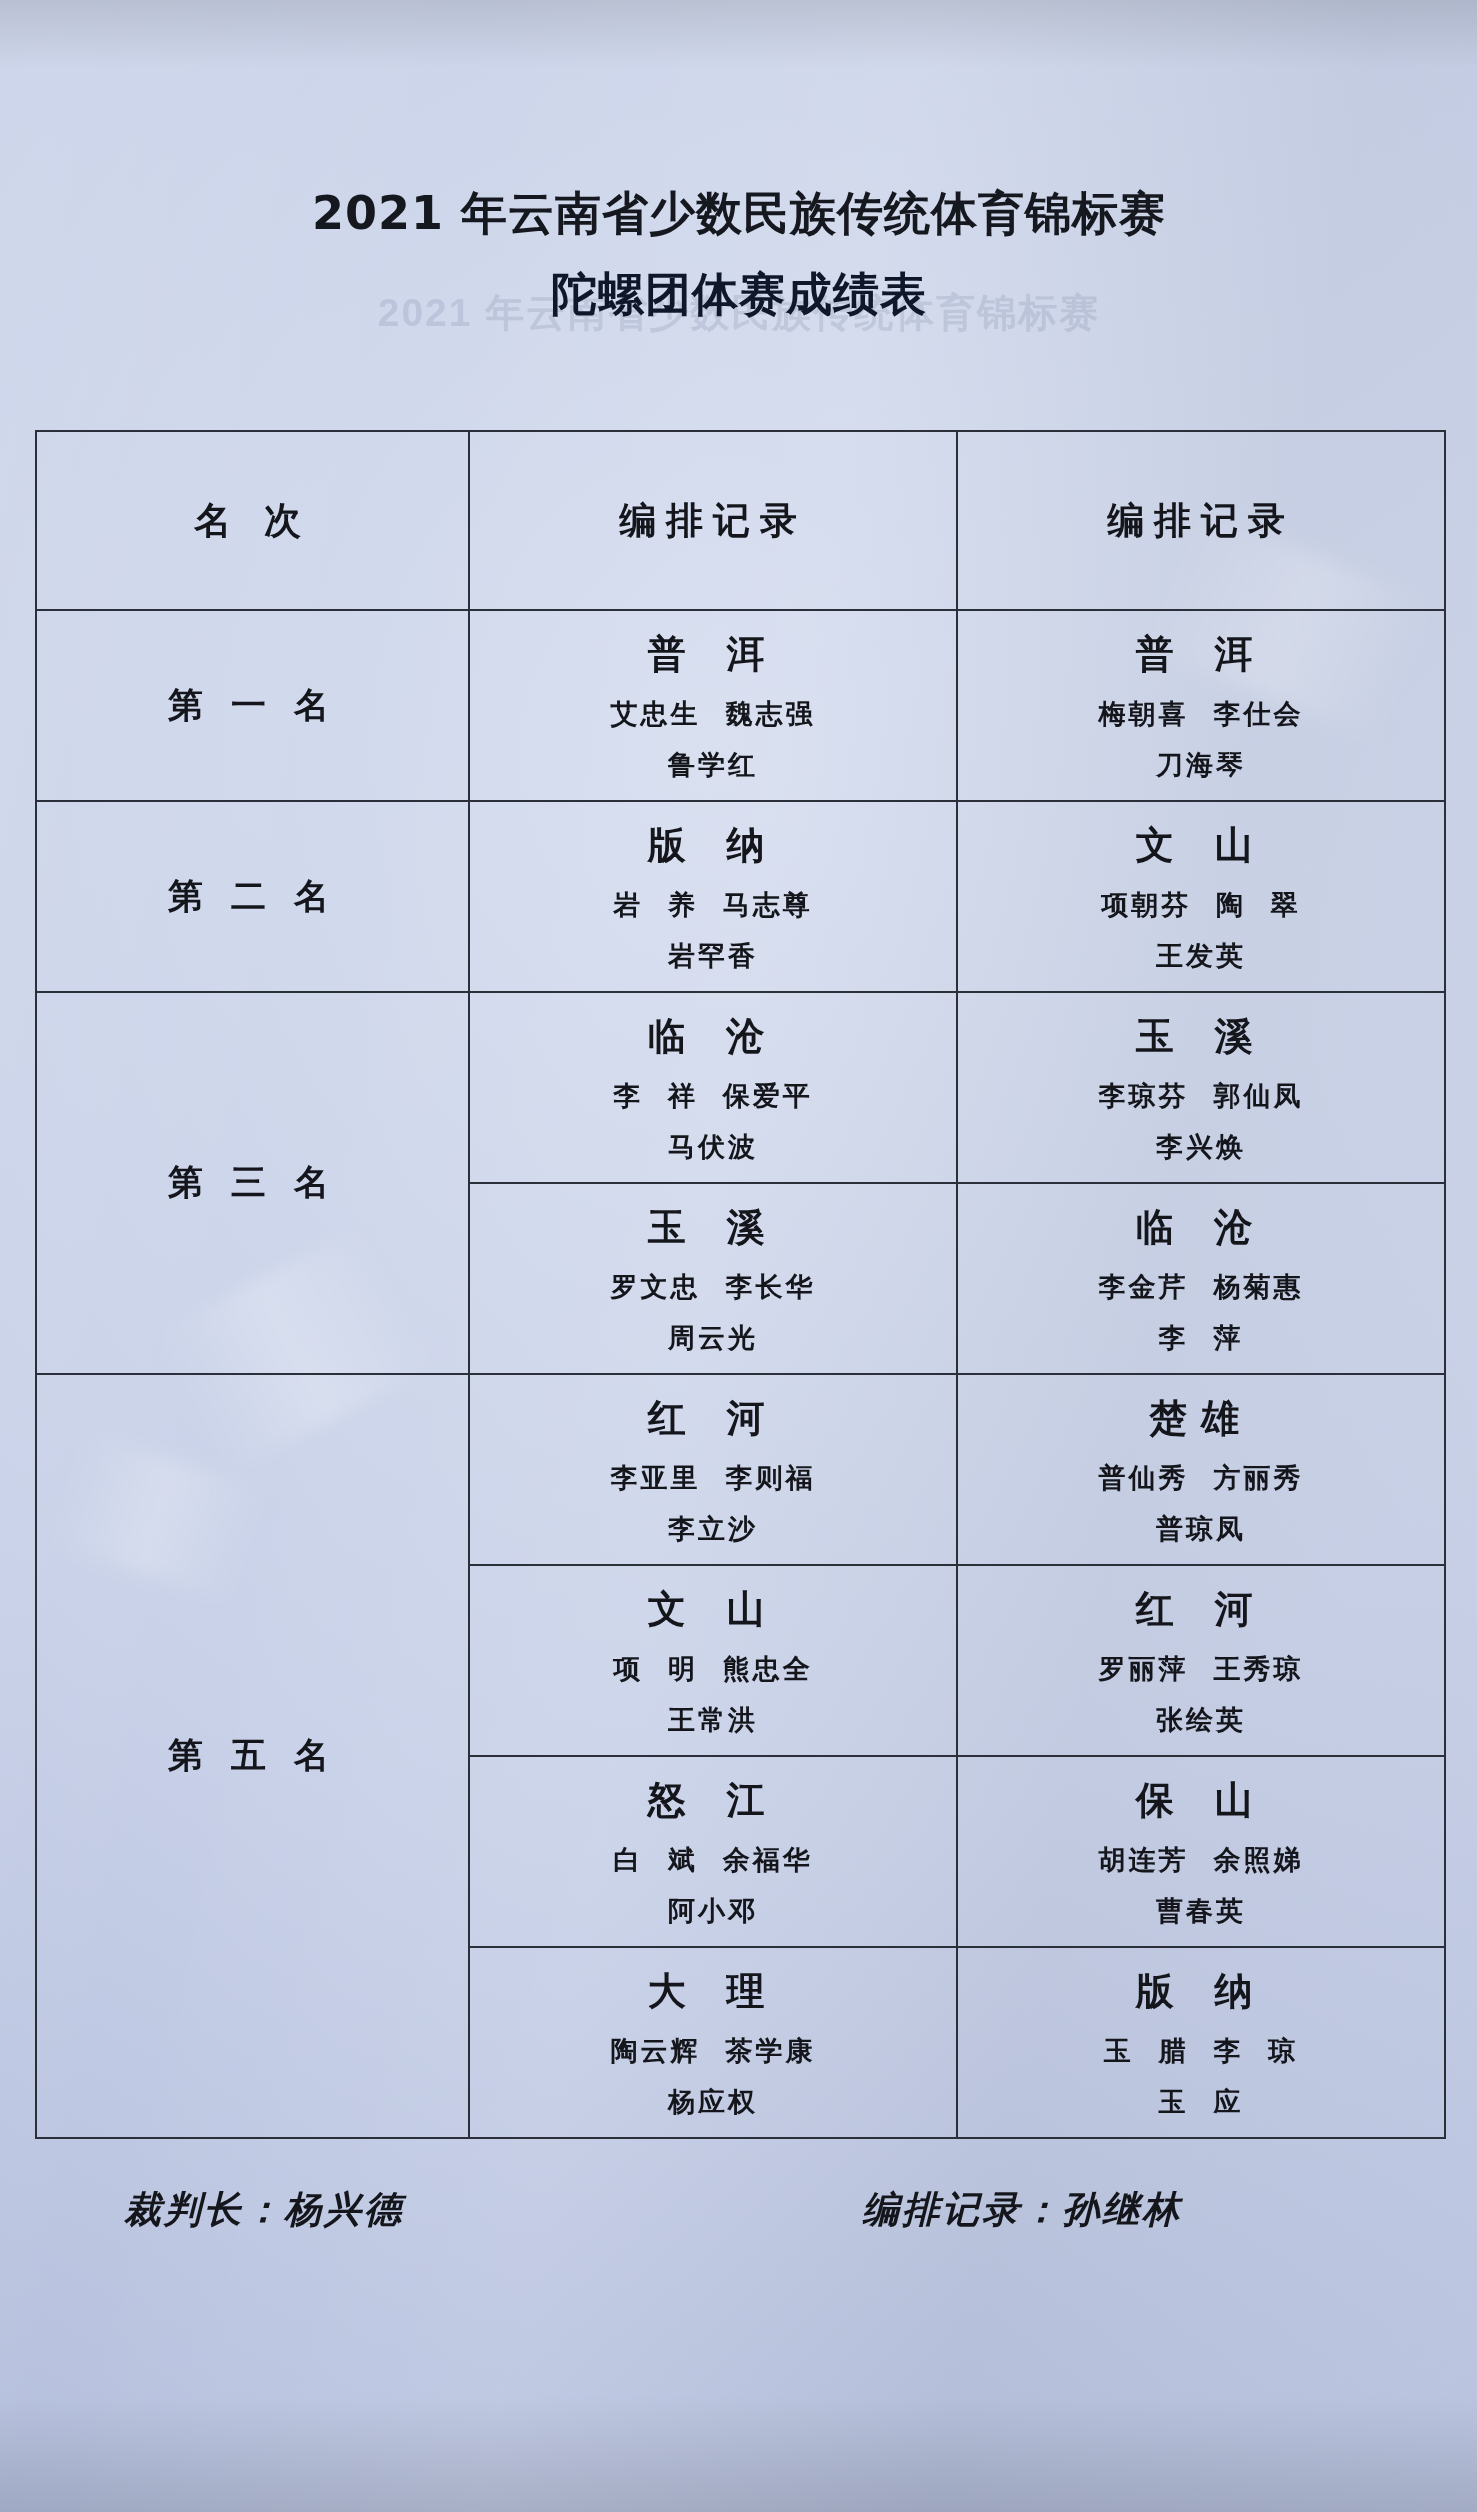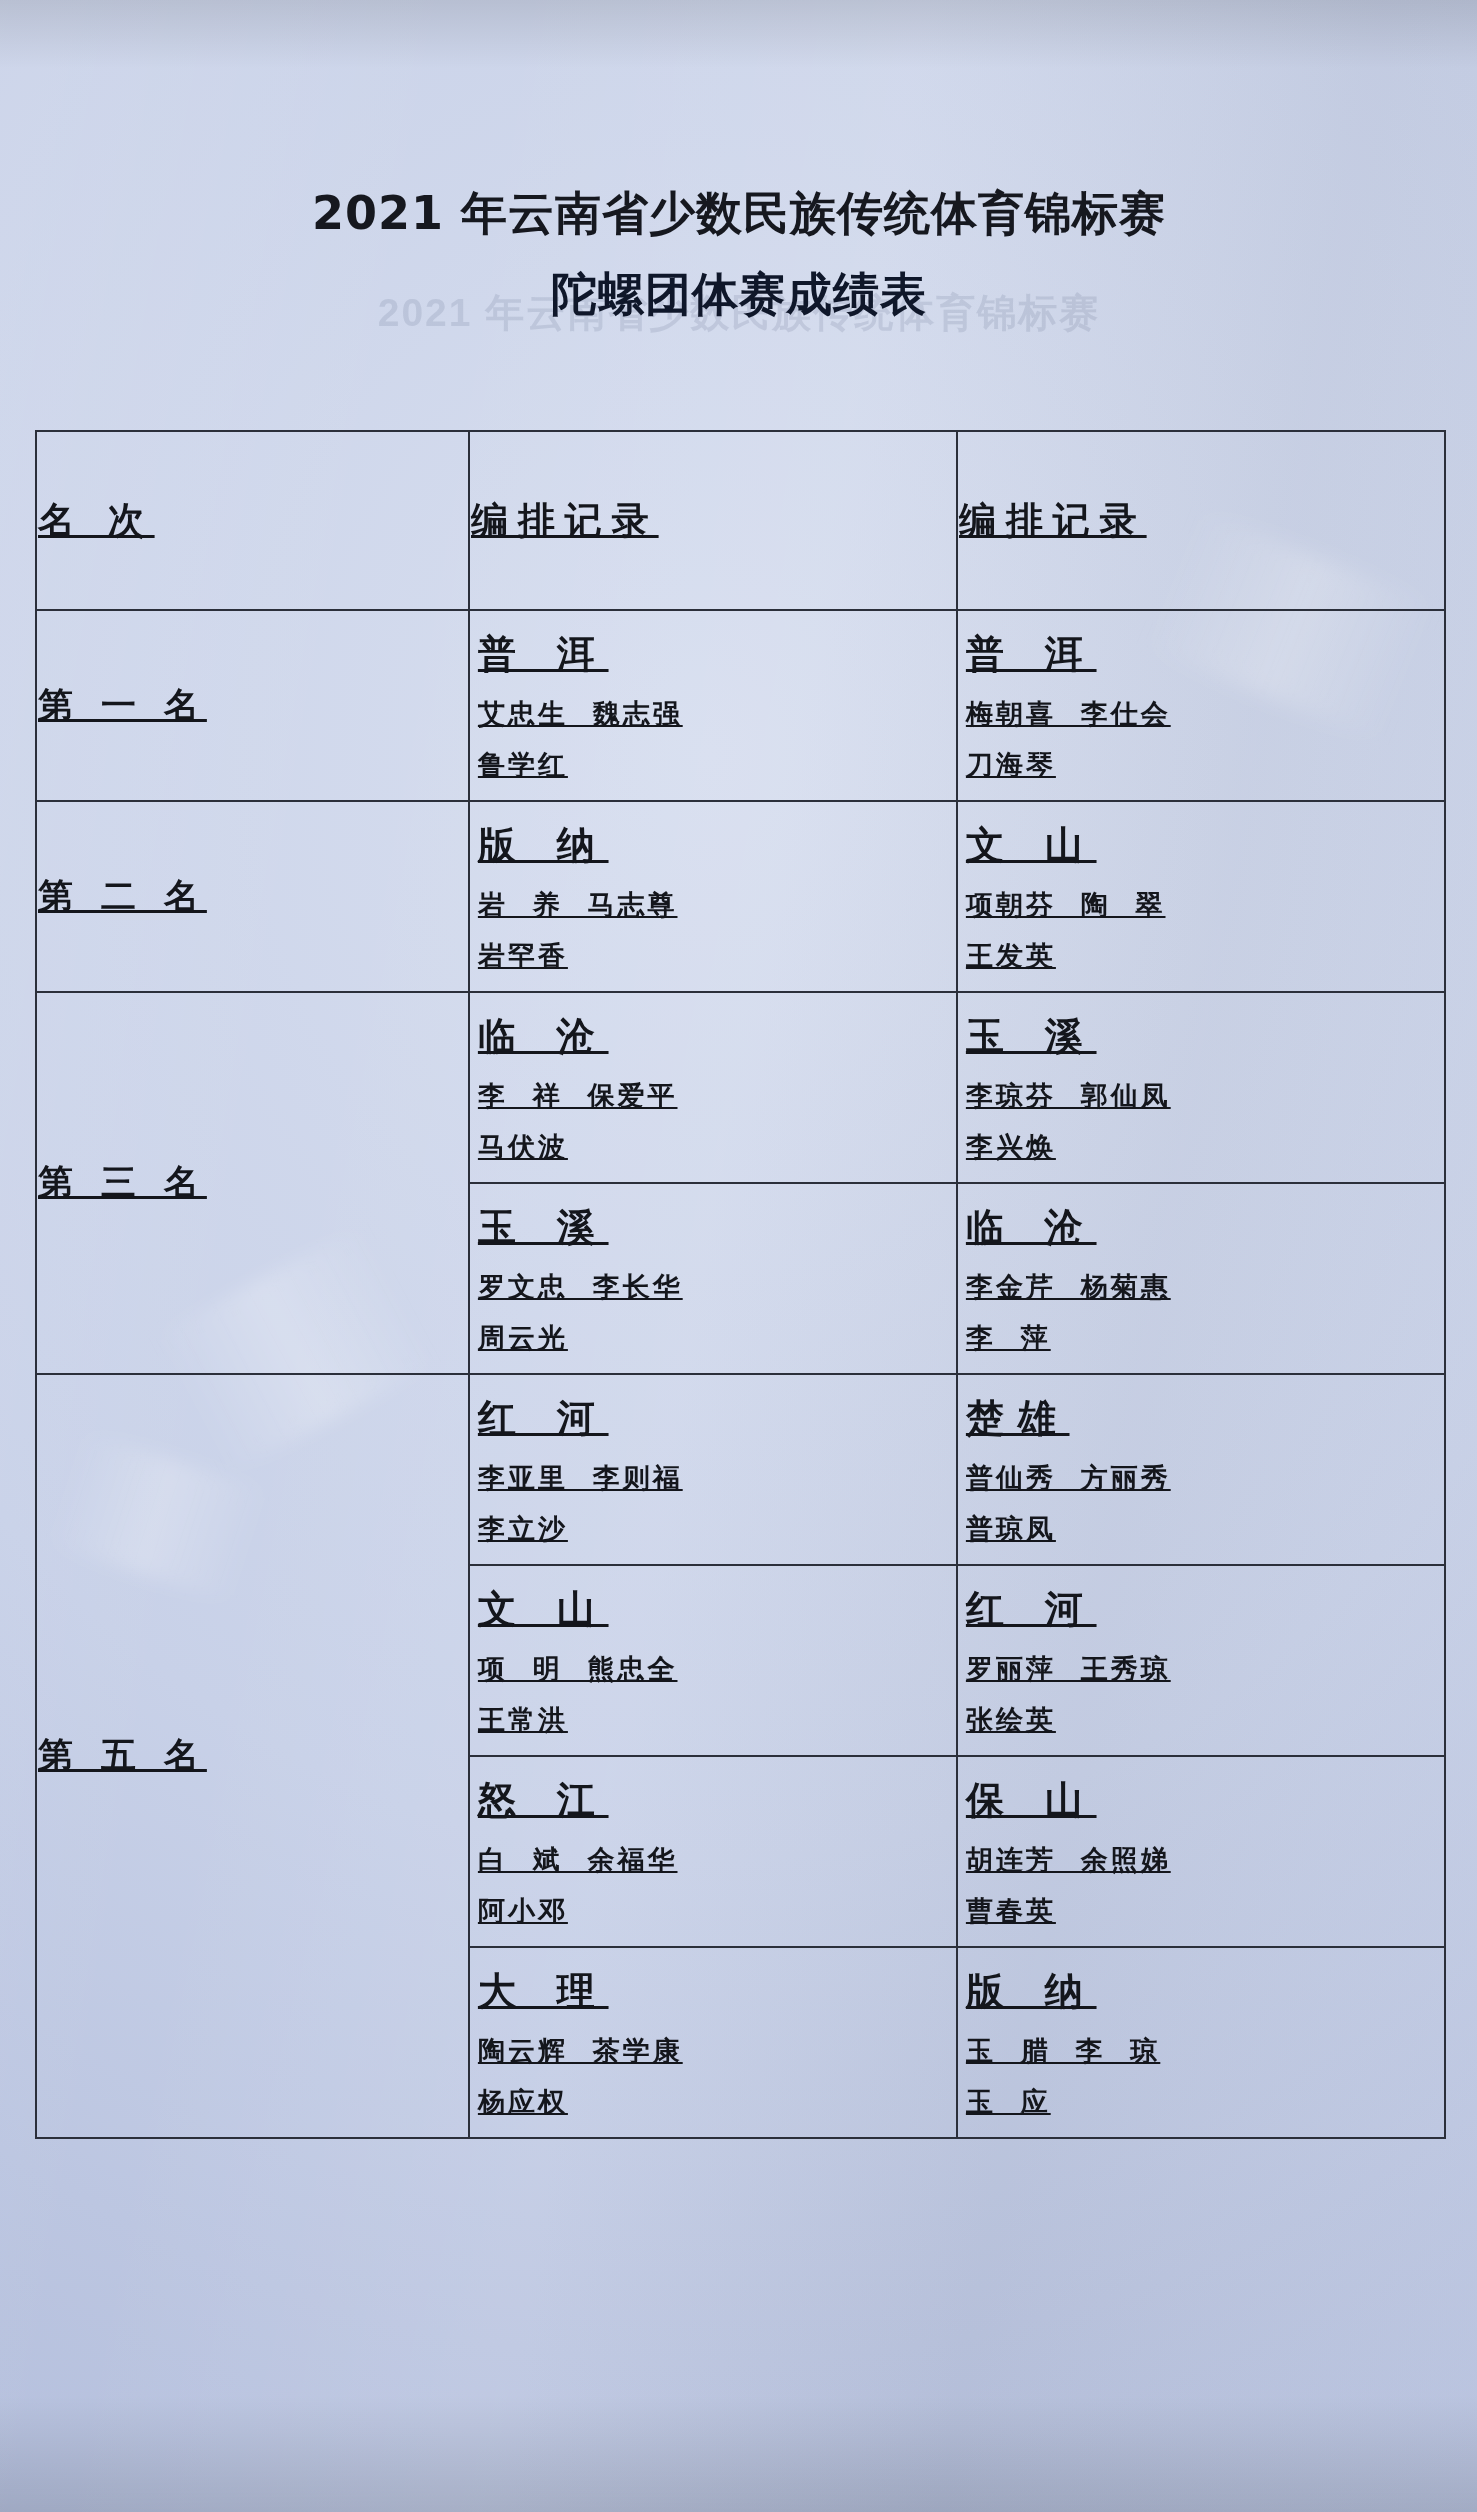--- a/index.html
+++ b/index.html
@@ -75,24 +75,24 @@
   table.results {
     position: absolute;
     left: 35px;
     top: 430px;
     width: 1409px;
     border-collapse: collapse;
     table-layout: fixed;
   }
   table.results td {
     border: 2px solid #2b2f3a;
+    text-align: center;
     vertical-align: middle;
     color: #14161c;
     font-family: "DejaVu Sans", "Liberation Sans", sans-serif;
-    text-decoration: underline;
   }
   .col-rank { width: 433px; }
   .col-team { width: 488px; }
 
   .head-cell {
     height: 175px;
     font-size: 37px;
     font-weight: bold;
     letter-spacing: 9.9px;
   }
@@ -285,15 +285,19 @@
           </td>
           <td class="team-cell">
             <div class="team-place">版  纳</div>
             <div class="team-names">玉  腊  李  琼</div>
             <div class="team-names">玉  应</div>
           </td>
         </tr>
       </tbody>
   </table>
 
+  <div class="footer">
+    <div class="footer-left">裁判长：杨兴德</div>
+    <div class="footer-right">编排记录：孙继林</div>
+  </div>
 
 </div>
 
 
 </body></html>

